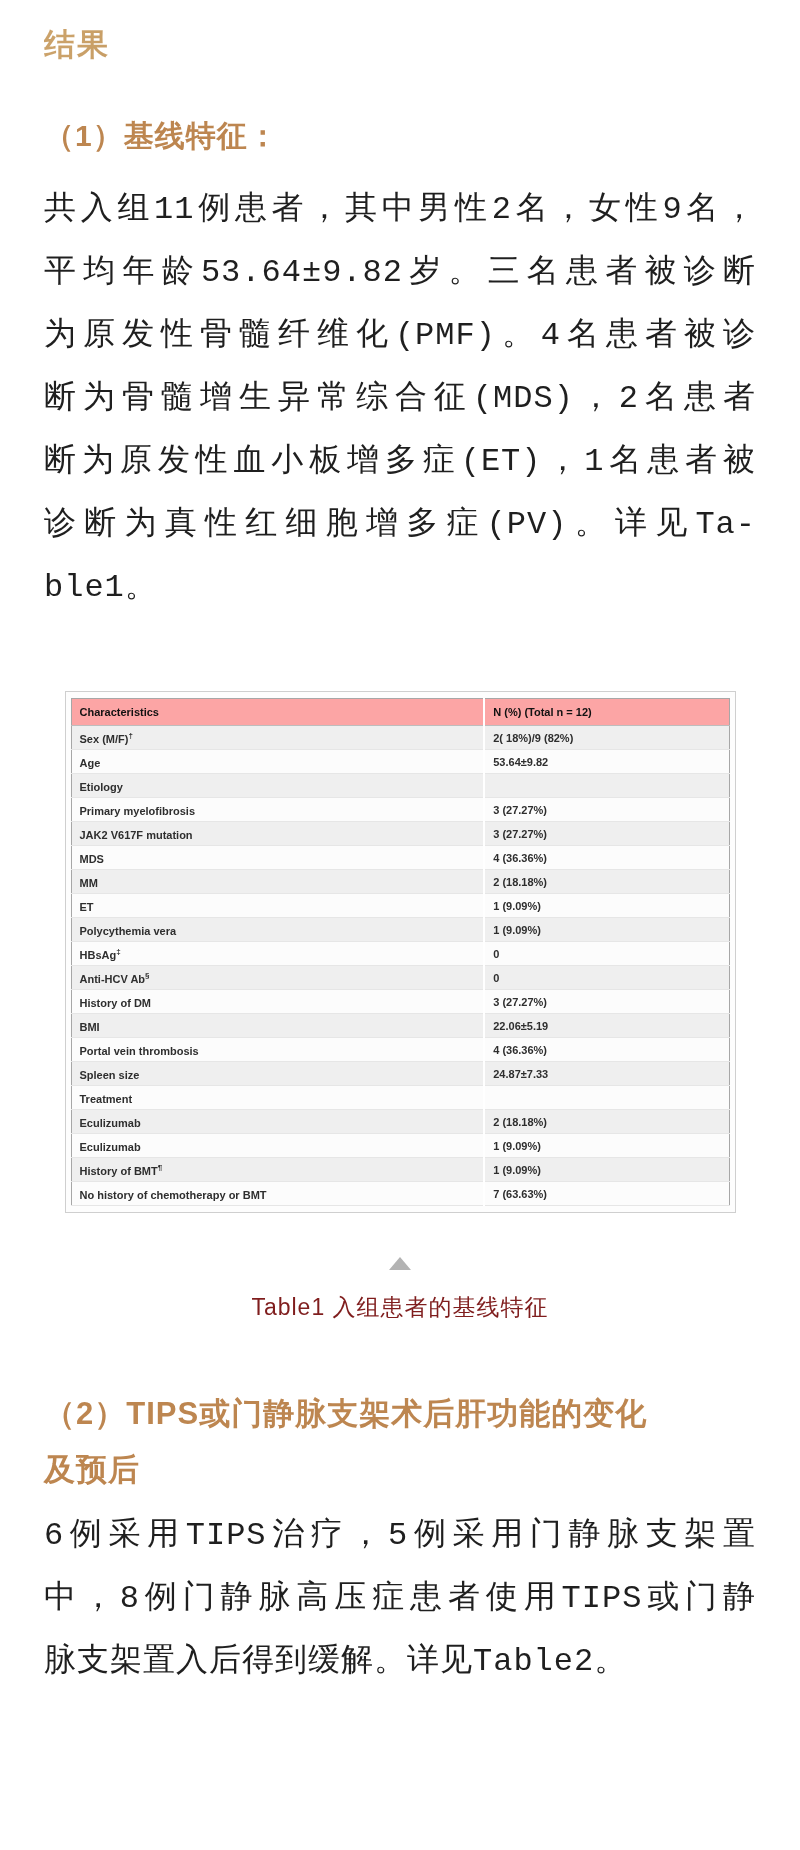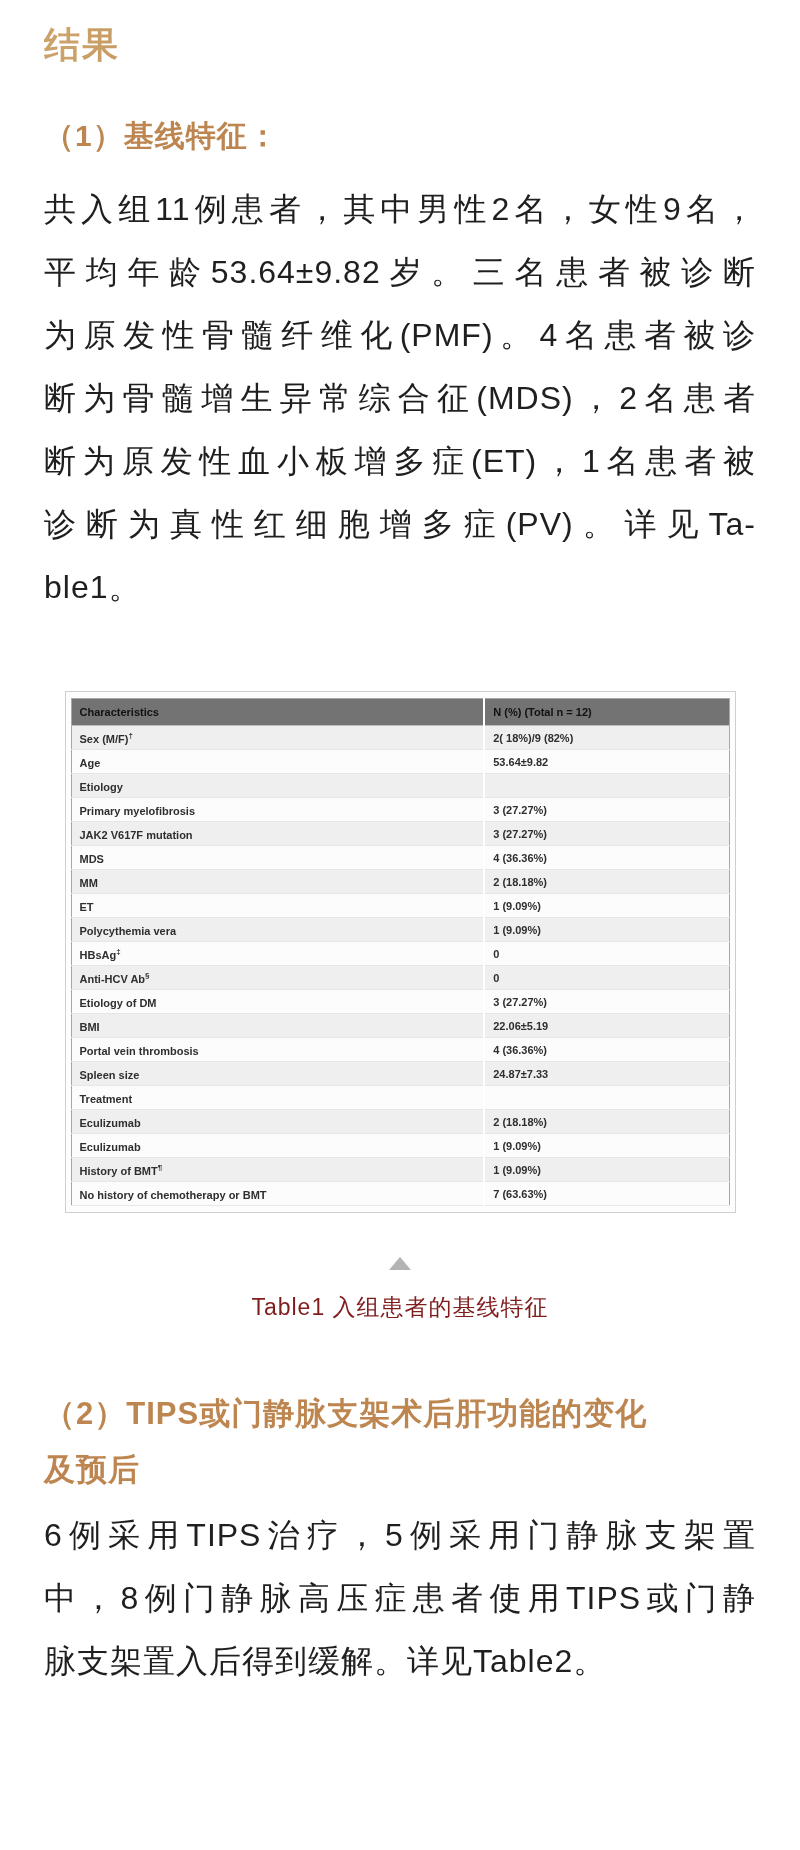--- a/index.html
+++ b/index.html
@@ -15,21 +15,21 @@
     color: #1f1f1f;
   }
   .page {
     padding: 24px 44px 0 44px;
     width: 712px;
   }
   
   .main-title {
     margin: 0;
     font-family: "DejaVu Serif", "Liberation Serif", serif;
-    font-size: 36px;
+    font-size: 31px;
     line-height: 40px;
     font-weight: bold;
     letter-spacing: 2px;
     color: #aa7a42;
   }
   @supports (-webkit-background-clip: text) {
     .main-title {
       background: linear-gradient(115deg, #cba26a 5%, #ab7b43 50%, #8f6a35 95%);
       -webkit-background-clip: text;
       background-clip: text;
@@ -50,20 +50,21 @@
     font-size: 31px;
     line-height: 56px;
   }
   
   .para {
     margin-top: 22px;
     font-size: 32px;
     line-height: 63px;
     letter-spacing: 1px;
     color: #1f1f1f;
+    font-family: Liberation Mono, monospace;
   }
   .para.para2 { margin-top: 6px; }
   .pline {
     text-align: justify;
     text-align-last: justify;
     white-space: nowrap;
   }
   .pline:last-child {
     text-align-last: left;
   }
@@ -82,21 +83,21 @@
     border: 1px solid #a7a7a7;
     table-layout: fixed;
     font-size: 11px;
     font-weight: bold;
     color: #2e2e2e;
   }
   table.tbl col.c1 { width: 62.8%; }
   table.tbl col.c2 { width: 37.2%; }
   table.tbl th {
     height: 26px;
-    background: #737373;
+    background: #fca5a5;
     color: #111111;
     text-align: left;
     padding: 0 8px;
     border-bottom: 1px solid #bdbdbd;
   }
   table.tbl td {
     height: 23px;
     padding: 0 8px;
     border-bottom: 1px solid #e6e6e6;
     overflow: hidden;
@@ -196,21 +197,21 @@
         </tr>
         <tr>
           <td><span>HBsAg</span><sup>‡</sup></td>
           <td>0</td>
         </tr>
         <tr>
           <td><span>Anti-HCV Ab</span><sup>§</sup></td>
           <td>0</td>
         </tr>
         <tr>
-          <td><span>Etiology of DM</span><sup></sup></td>
+          <td><span>History of DM</span><sup></sup></td>
           <td>3 (27.27%)</td>
         </tr>
         <tr>
           <td><span>BMI</span><sup></sup></td>
           <td>22.06±5.19</td>
         </tr>
         <tr>
           <td><span>Portal vein thrombosis</span><sup></sup></td>
           <td>4 (36.36%)</td>
         </tr>

